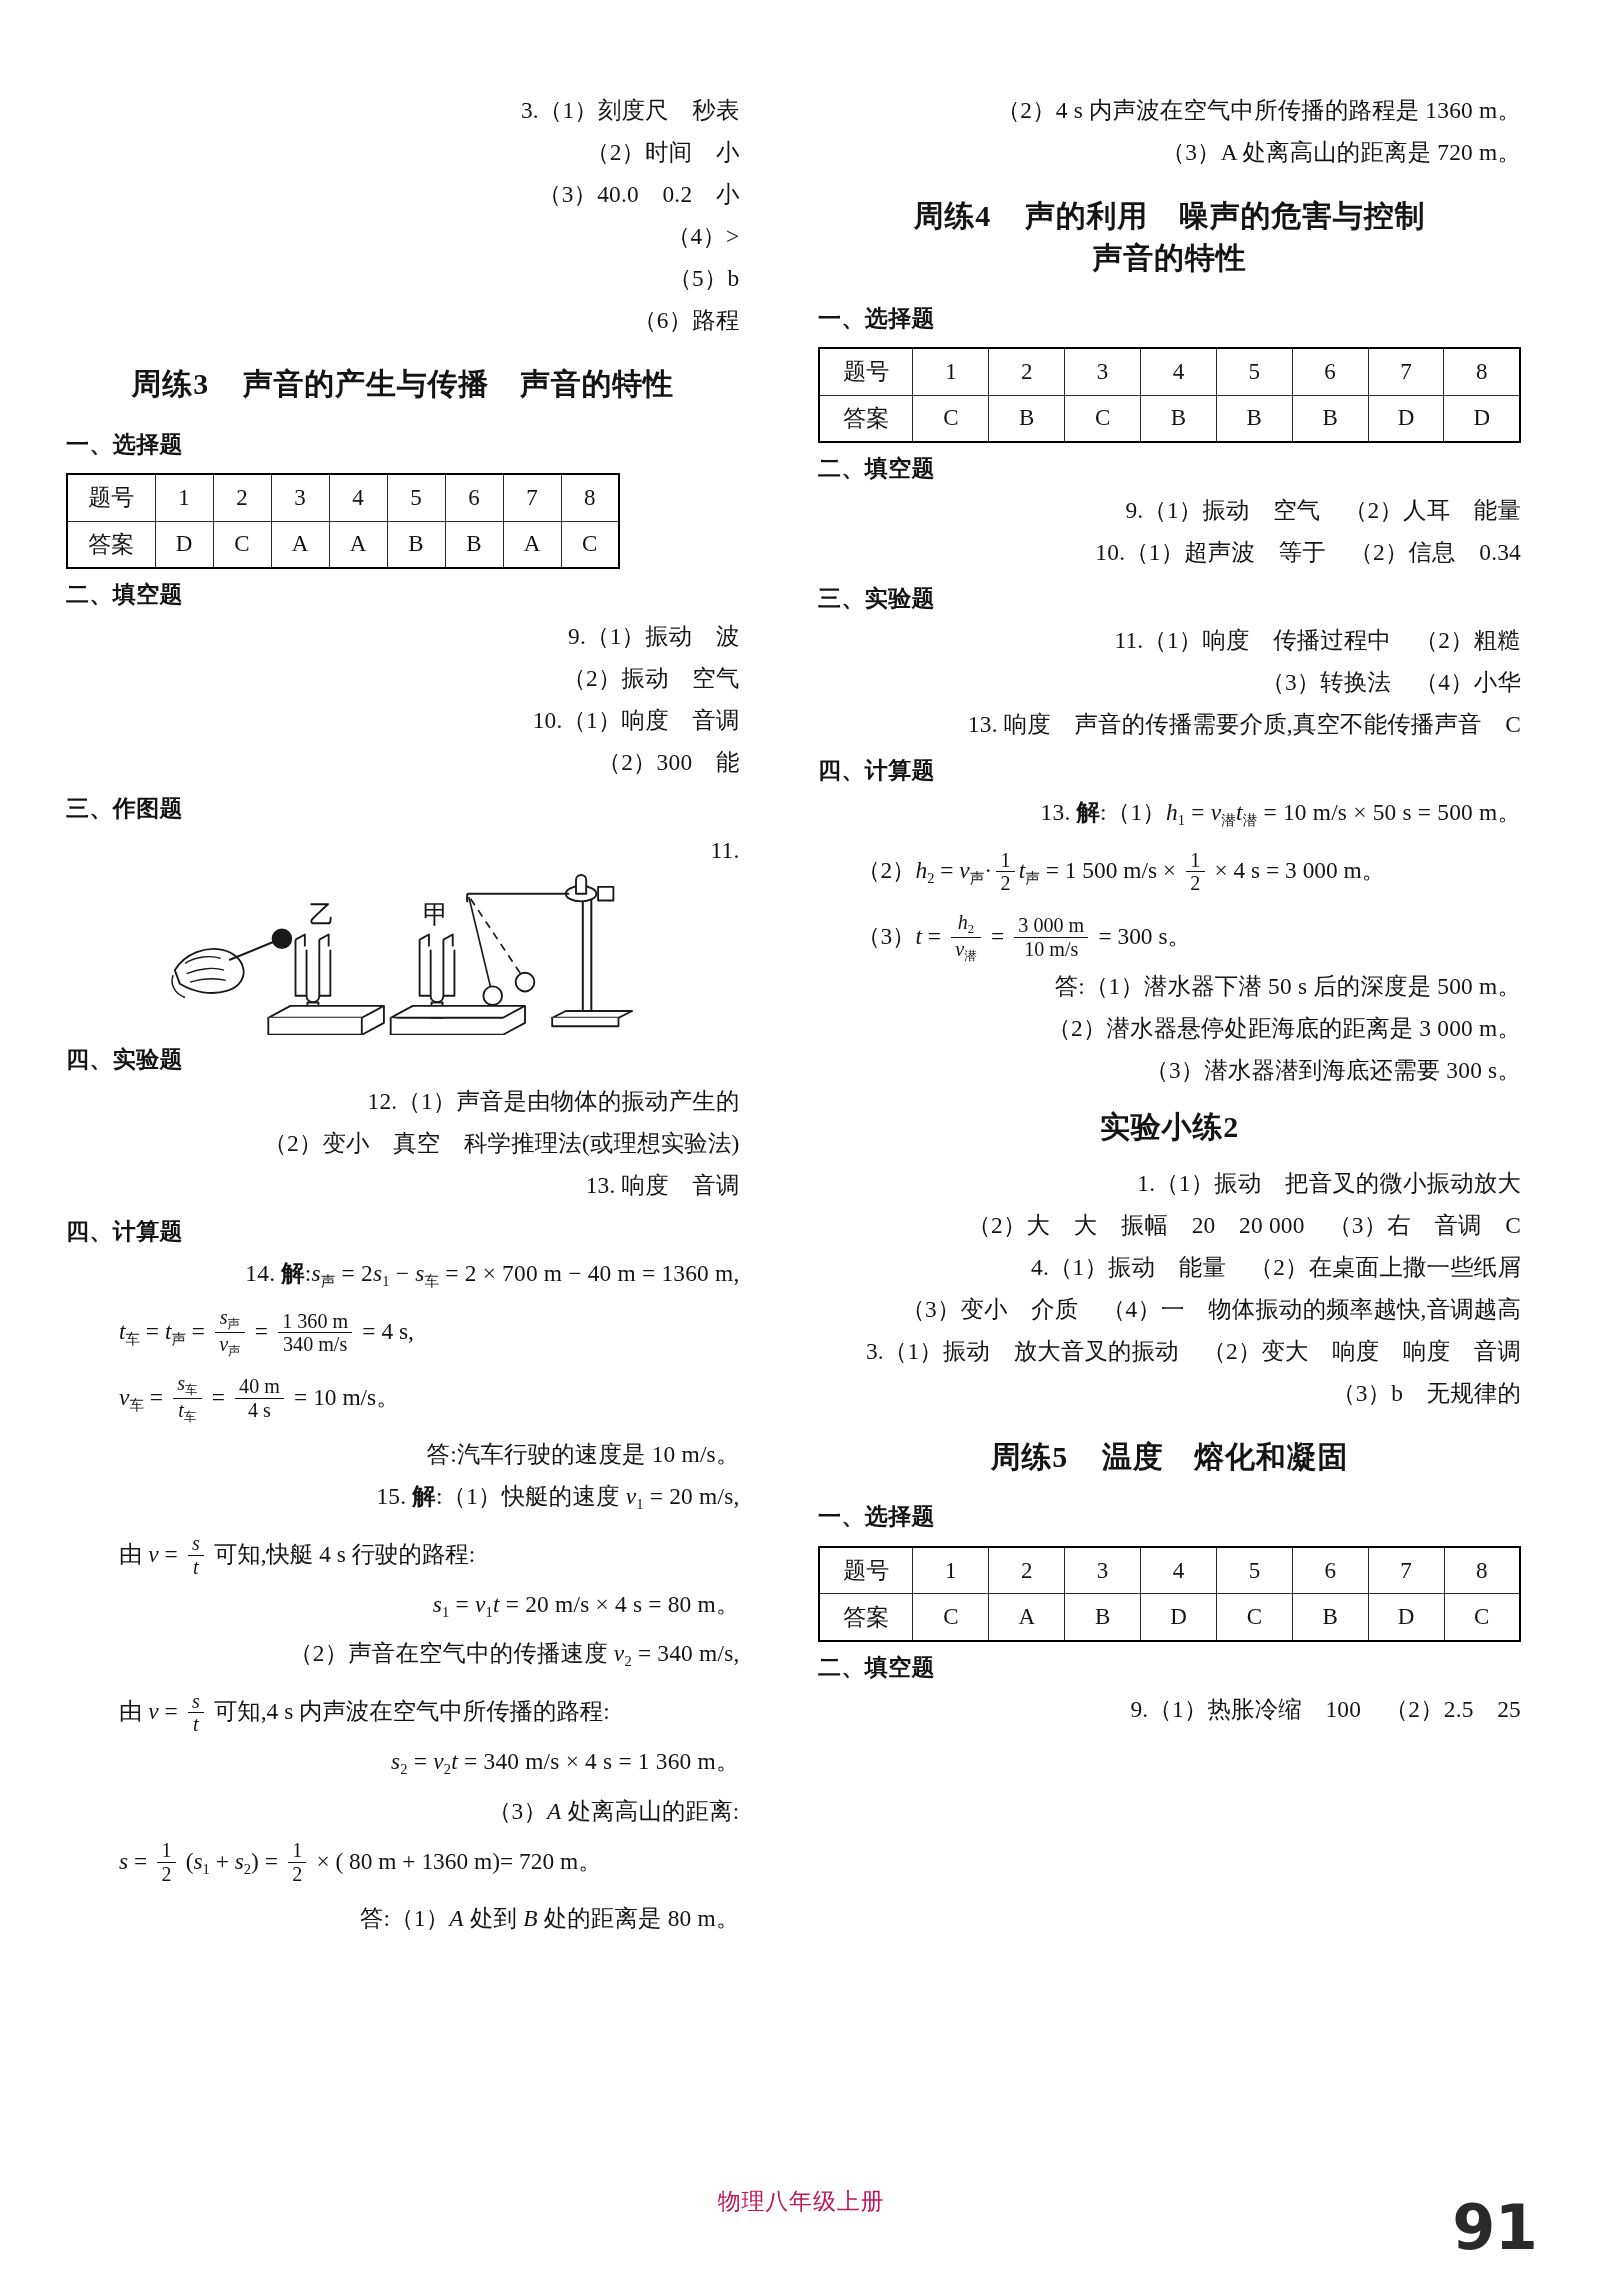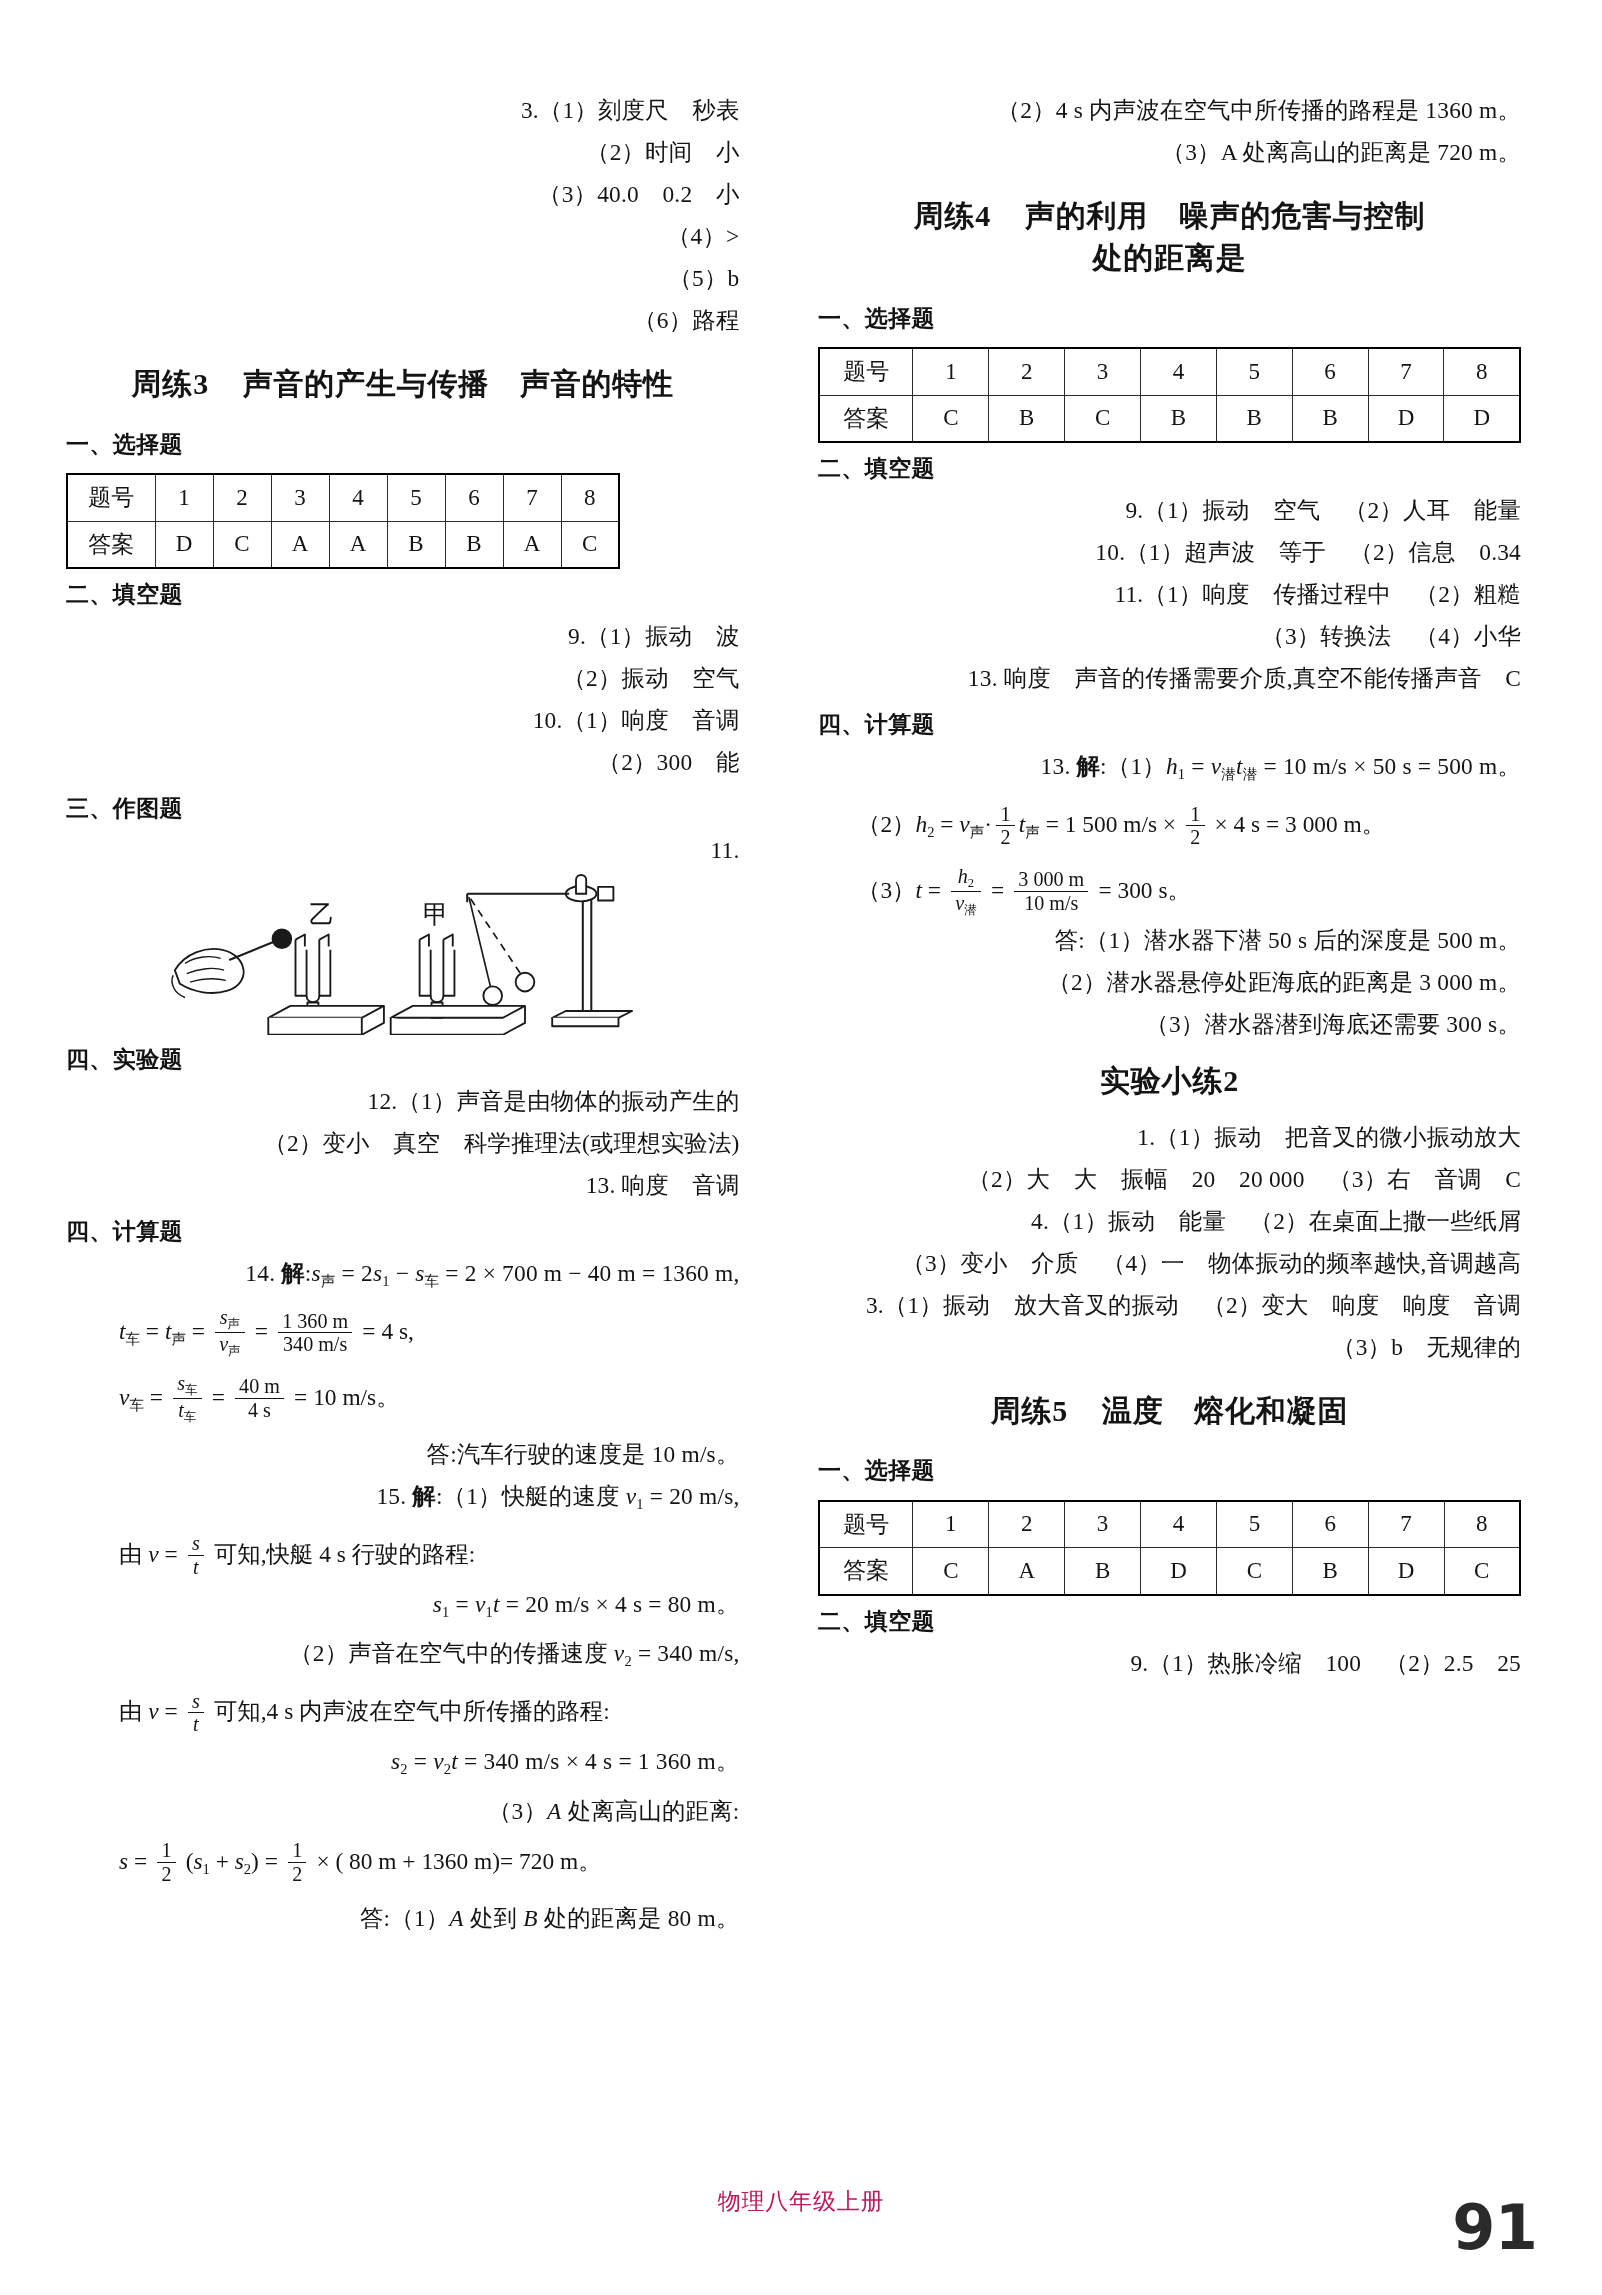--- a/index.html
+++ b/index.html
@@ -290,21 +290,21 @@
 
     <div class="col col-right">
 
       <div class="ln ind1">（2）4 s 内声波在空气中所传播的路程是 1360 m。</div>
       <div class="ln ind1">（3）A 处离高山的距离是 720 m。</div>
 
       <div class="sec-wrap">
         <div class="sec-title">
           <span>周练</span><span class="num">4</span>&nbsp;&nbsp;&nbsp;<span>声的利用　噪声的危害与控制</span>
         </div>
-        <div class="sec-title">处的距离是</div>
+        <div class="sec-title">声音的特性</div>
       </div>
 
       <div class="bold-head">一、选择题</div>
 
       <table class="ans outer wide">
         <tbody>
             <tr>
           <td class="lbl">题号</td>
           <td class="cel">1</td>
           <td class="cel">2</td>
@@ -326,20 +326,21 @@
           <td class="cel">D</td>
           <td class="cel">D</td>
         </tr>
       </tbody>
         </table>
 
       <div class="bold-head">二、填空题</div>
       <div class="ln ind0">9.（1）振动　空气　（2）人耳　能量</div>
       <div class="ln ind0">10.（1）超声波　等于　（2）信息　0.34</div>
 
+      <div class="bold-head">三、实验题</div>
       <div class="ln ind0">11.（1）响度　传播过程中　（2）粗糙</div>
       <div class="ln ind2">（3）转换法　（4）小华</div>
       <div class="ln ind0">13. 响度　声音的传播需要介质,真空不能传播声音　C</div>
 
       <div class="bold-head">四、计算题</div>
 
       <div class="ln ind0">
         13.&nbsp;<b style="font-family:'DejaVu Sans',sans-serif;">解</b>:（1）<span class="mi">h</span><span class="sub">1</span> = <span class="mi">v</span><span class="sub">潜</span><span class="mi">t</span><span class="sub">潜</span> = 10 m/s × 50 s = 500 m。
       </div>
       <div class="mline ind2">

